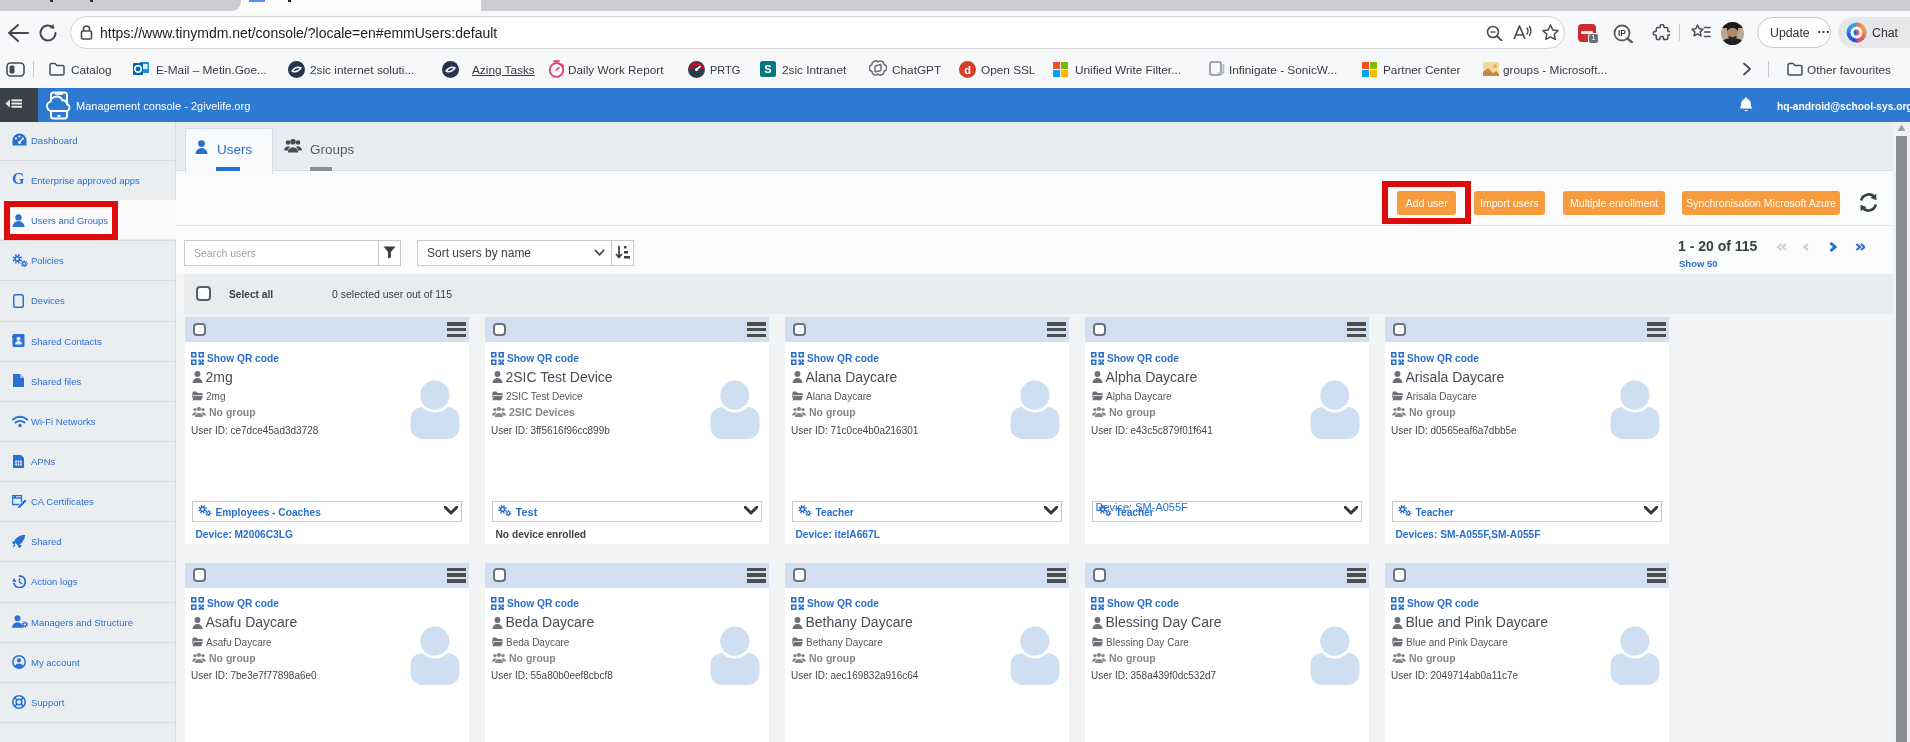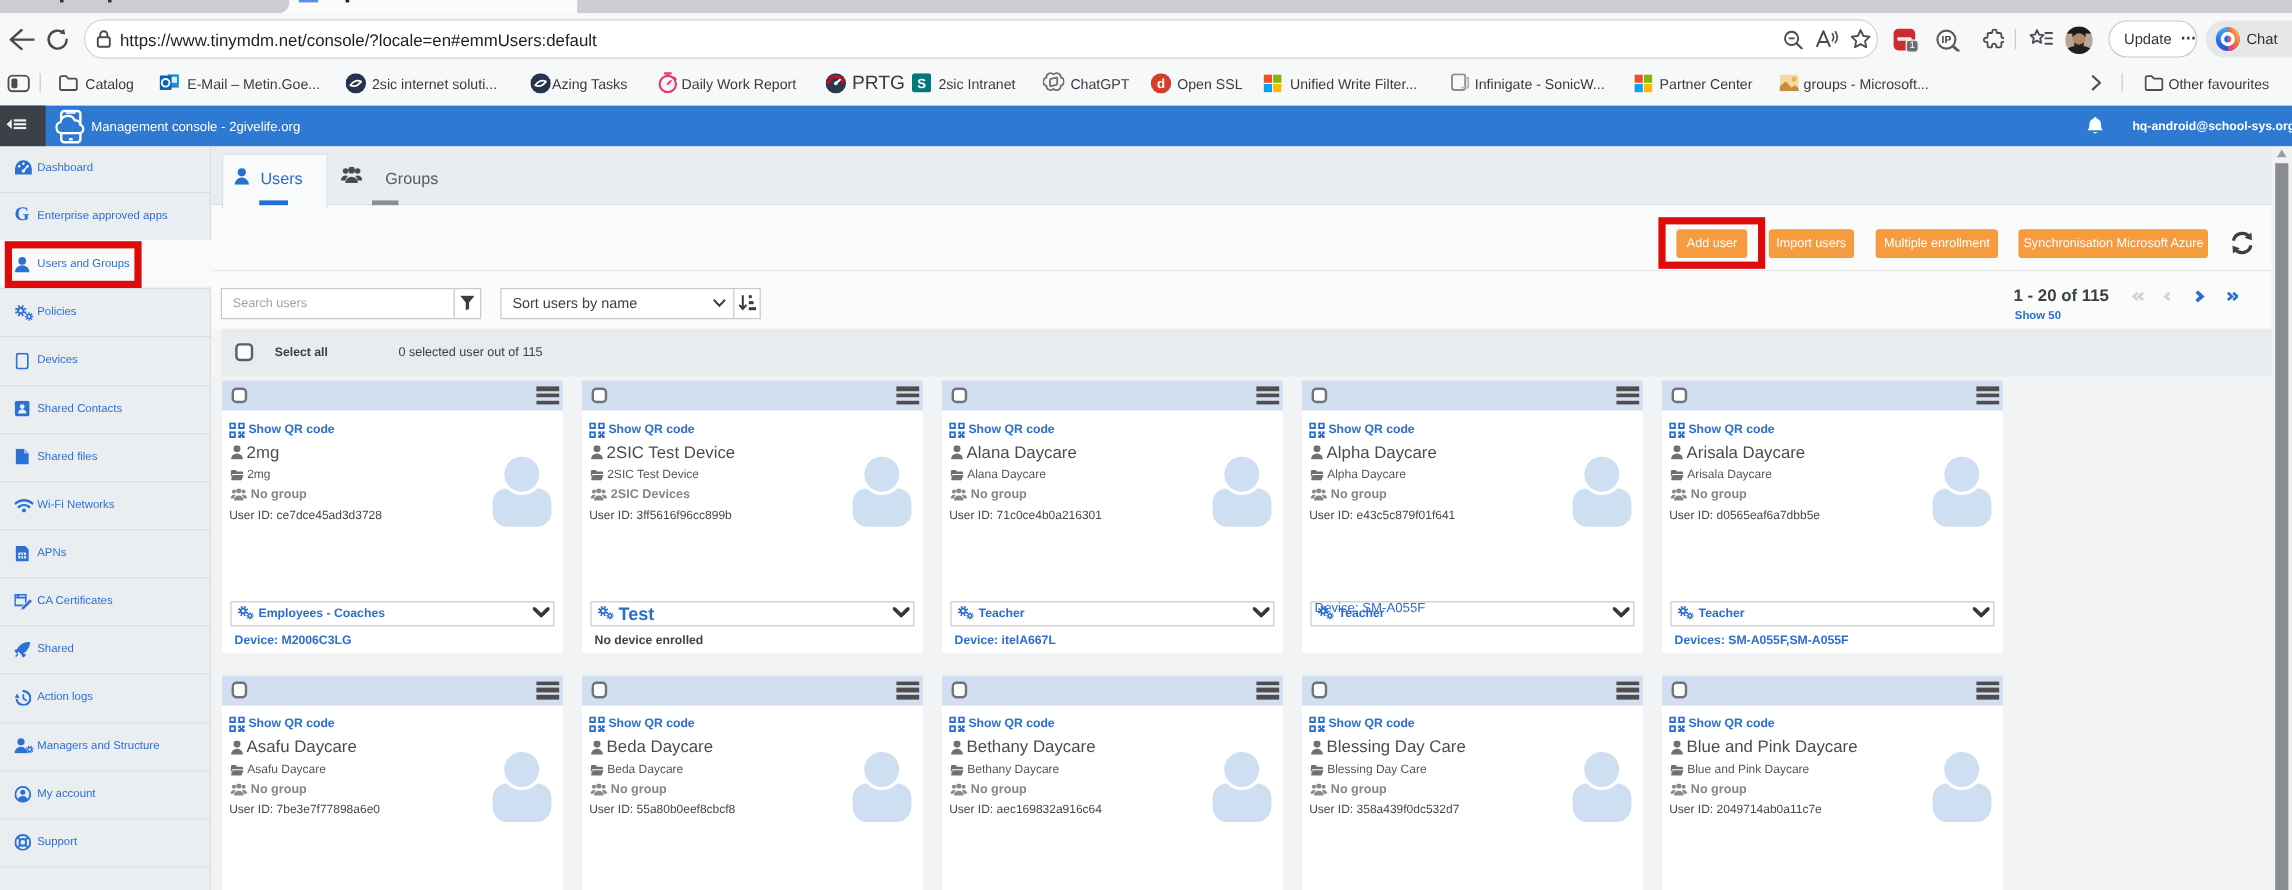--- a/index.html
+++ b/index.html
@@ -118,34 +118,34 @@
 <div class="abs" style="left:156px;top:69.5px;transform:translateY(-50%);font-size:11.8px;color:#383a3d;font-weight:normal;white-space:nowrap;">E-Mail – Metin.Goe...</div>
 <svg class="ic" style="left:288px;top:61px" width="17" height="17" viewBox="0 0 17 17">
     <circle cx="8.5" cy="8.5" r="8.5" fill="#24344d"></circle>
     <path d="M4 10 q4.5 -5.5 9 -3 M13 7 q-4.5 5.5 -9 3" stroke="#fff" stroke-width="1.5" fill="none" stroke-linecap="round"></path>
   </svg>
 <div class="abs" style="left:310px;top:69.5px;transform:translateY(-50%);font-size:11.8px;color:#383a3d;font-weight:normal;white-space:nowrap;">2sic internet soluti...</div>
 <svg class="ic" style="left:442px;top:61px" width="17" height="17" viewBox="0 0 17 17">
     <circle cx="8.5" cy="8.5" r="8.5" fill="#24344d"></circle>
     <path d="M4 10 q4.5 -5.5 9 -3 M13 7 q-4.5 5.5 -9 3" stroke="#fff" stroke-width="1.5" fill="none" stroke-linecap="round"></path>
   </svg>
-<div class="abs" style="left:460px;top:69.5px;transform:translateY(-50%);font-size:11.8px;color:#383a3d;font-weight:normal;white-space:nowrap;">Azing Tasks</div>
+<div class="abs" style="left:472px;top:69.5px;transform:translateY(-50%);font-size:11.8px;color:#383a3d;font-weight:normal;white-space:nowrap;text-decoration:underline;">Azing Tasks</div>
 <svg class="ic" style="left:548px;top:60px" width="17" height="18" viewBox="0 0 17 18">
     <circle cx="8.5" cy="10" r="6.8" stroke="#e8386d" stroke-width="1.8" fill="none"></circle>
     <path d="M6 1.2 H11 M8.5 1.2 V3.2 M13.5 4.5 L15 6" stroke="#e8386d" stroke-width="1.8" stroke-linecap="round"></path>
     <path d="M8.5 10 L11 7.5" stroke="#e8386d" stroke-width="1.6" stroke-linecap="round"></path>
   </svg>
 <div class="abs" style="left:568px;top:69.5px;transform:translateY(-50%);font-size:11.8px;color:#383a3d;font-weight:normal;white-space:nowrap;">Daily Work Report</div>
 <svg class="ic" style="left:688px;top:61px" width="17" height="17" viewBox="0 0 17 17">
     <circle cx="8.5" cy="8.5" r="8.5" fill="#2b3a4a"></circle>
     <path d="M2.5 8.5 a6 6 0 0 1 12 0" stroke="#e2001a" stroke-width="2.5" fill="none"></path>
     <path d="M8.5 8.5 L12 5.5" stroke="#fff" stroke-width="1.8" stroke-linecap="round"></path>
     <circle cx="8.5" cy="8.5" r="1.5" fill="#fff"></circle>
   </svg>
-<div class="abs" style="left:710px;top:69.5px;transform:translateY(-50%);font-size:16px;color:#383a3d;font-weight:normal;white-space:nowrap;">PRTG</div>
+<div class="abs" style="left:710px;top:69.5px;transform:translateY(-50%);font-size:11px;color:#383a3d;font-weight:normal;white-space:nowrap;">PRTG</div>
 <svg class="ic" style="left:760px;top:61px" width="16" height="16" viewBox="0 0 16 16">
     <rect width="16" height="16" rx="2.5" fill="#03787c"></rect>
     <text x="8" y="12" font-size="11" font-weight="bold" fill="#fff" text-anchor="middle" font-family="Liberation Sans">S</text>
   </svg>
 <div class="abs" style="left:782px;top:69.5px;transform:translateY(-50%);font-size:11.8px;color:#383a3d;font-weight:normal;white-space:nowrap;">2sic Intranet</div>
 <svg class="ic" style="left:869px;top:60px" width="18" height="18" viewBox="0 0 18 18">
     <path d="M9 2 a3.5 3.5 0 0 1 6 2.5 a3.5 3.5 0 0 1 0 6.8 a3.5 3.5 0 0 1 -6 2.7 a3.5 3.5 0 0 1 -6 -2.5 a3.5 3.5 0 0 1 0 -6.8 a3.5 3.5 0 0 1 6 -2.7 Z M6 6 l6 -1.5 M12 4.5 v6 M12 10.5 l-6 1.5 M6 12 v-6" stroke="#6e7073" stroke-width="1.5" fill="none" stroke-linejoin="round"></path>
   </svg>
 <div class="abs" style="left:892px;top:69.5px;transform:translateY(-50%);font-size:11.8px;color:#383a3d;font-weight:normal;white-space:nowrap;">ChatGPT</div>
 <svg class="ic" style="left:959px;top:61px" width="17" height="17" viewBox="0 0 17 17">
@@ -325,21 +325,21 @@
 <svg class="ic" style="left:284px;top:139px" width="18" height="15" viewBox="0 0 18 15">
     <g fill="#4a4a4a">
       <circle cx="4" cy="3.5" r="2.3"></circle>
       <circle cx="14" cy="3.5" r="2.3"></circle>
       <circle cx="9" cy="2.8" r="2.8"></circle>
       <path d="M0 11.5 a4.2 4.2 0 0 1 6 -3.8 a5.5 5.5 0 0 0 -2 3.8 Z"></path>
       <path d="M18 11.5 a4.2 4.2 0 0 0 -6 -3.8 a5.5 5.5 0 0 1 2 3.8 Z"></path>
       <path d="M3.8 13.5 a5.2 5.2 0 0 1 10.4 0 Z"></path>
     </g>
   </svg>
-<div class="abs" style="left:310px;top:149px;transform:translateY(-50%);font-size:13.5px;color:#565b60;font-weight:normal;white-space:nowrap;margin-left:11px;">Groups</div>
+<div class="abs" style="left:310px;top:149px;transform:translateY(-50%);font-size:13.5px;color:#565b60;font-weight:normal;white-space:nowrap;">Groups</div>
 <div class="abs" style="left:310.1px;top:167.3px;width:22px;height:4px;background:#8b8f93;"></div>
 <div class="abs" style="left:1397px;top:190.5px;width:59.3px;height:24px;background:#f79b3f;color:#fff;font-size:10.5px;border-radius:3px;text-align:center;line-height:24px;white-space:nowrap;">Add user</div>
 <div class="abs" style="left:1473.5px;top:190.5px;width:71.6px;height:24px;background:#f79b3f;color:#fff;font-size:10.5px;border-radius:3px;text-align:center;line-height:24px;white-space:nowrap;">Import users</div>
 <div class="abs" style="left:1563.1px;top:190.5px;width:102.1px;height:24px;background:#f79b3f;color:#fff;font-size:10.5px;border-radius:3px;text-align:center;line-height:24px;white-space:nowrap;">Multiple enrollment</div>
 <div class="abs" style="left:1682.4px;top:190.5px;width:157.6px;height:24px;background:#f79b3f;color:#fff;font-size:10.5px;border-radius:3px;text-align:center;line-height:24px;white-space:nowrap;">Synchronisation Microsoft Azure</div>
 <svg class="ic" style="left:1858px;top:192px" width="21" height="21" viewBox="0 0 21 21">
     <path d="M17.8 12.5 a7.6 7.6 0 0 1 -13.3 3.2" stroke="#3d4043" stroke-width="2.7" fill="none"></path>
     <path d="M3.2 8.5 a7.6 7.6 0 0 1 13.3 -3.2" stroke="#3d4043" stroke-width="2.7" fill="none"></path>
     <path d="M2.8 19.2 l-0.4 -6.5 6.1 2.2 Z" fill="#3d4043"></path>
     <path d="M18.2 1.8 l0.4 6.5 -6.1 -2.2 Z" fill="#3d4043"></path>
@@ -492,21 +492,21 @@
     <circle cx="25.8" cy="15.2" r="17.3" fill="#fff"></circle>
     <circle cx="25.8" cy="15.2" r="14.6" fill="#cfdff2"></circle>
   </svg>
 <div class="abs" style="left:491.5px;top:500.5px;width:270px;height:21.5px;background:#fff;border:1px solid #c9c9c9;"></div>
 <svg class="ic" style="left:497.5px;top:505px" width="14" height="12" viewBox="0 0 14 12">
     <path d="M8.86 5.29 L8.12 6.84 L6.84 5.88 L6.03 6.61 L6.84 7.98 L5.23 8.56 L5.00 6.97 L3.91 6.91 L3.51 8.46 L1.96 7.72 L2.92 6.44 L2.19 5.63 L0.82 6.44 L0.24 4.83 L1.83 4.60 L1.89 3.51 L0.34 3.11 L1.08 1.56 L2.36 2.52 L3.17 1.79 L2.36 0.42 L3.97 -0.16 L4.20 1.43 L5.29 1.49 L5.69 -0.06 L7.24 0.68 L6.28 1.96 L7.01 2.77 L8.38 1.96 L8.96 3.57 L7.37 3.80 L7.31 4.89 Z" fill="#2a6fce"></path>
     <circle cx="4.6" cy="4.2" r="1.2" fill="#fff"></circle>
     <path d="M12.77 10.08 L11.86 10.88 L11.31 9.93 L10.57 10.18 L10.72 11.27 L9.51 11.20 L9.79 10.13 L9.09 9.79 L8.42 10.67 L7.62 9.76 L8.57 9.21 L8.32 8.47 L7.23 8.62 L7.30 7.41 L8.37 7.69 L8.71 6.99 L7.83 6.32 L8.74 5.52 L9.29 6.47 L10.03 6.22 L9.88 5.13 L11.09 5.20 L10.81 6.27 L11.51 6.61 L12.18 5.73 L12.98 6.64 L12.03 7.19 L12.28 7.93 L13.37 7.78 L13.30 8.99 L12.23 8.71 L11.89 9.41 Z" fill="#2a6fce"></path>
     <circle cx="10.3" cy="8.2" r="0.9" fill="#fff"></circle>
   </svg>
-<div class="abs" style="left:515.5px;top:511.5px;transform:translateY(-50%);font-size:15px;color:#2a6fce;font-weight:bold;white-space:nowrap;">Test</div>
+<div class="abs" style="left:515.5px;top:511.5px;transform:translateY(-50%);font-size:11px;color:#2a6fce;font-weight:bold;white-space:nowrap;">Test</div>
 <svg class="ic" style="left:743.5px;top:505.5px" width="14" height="9" viewBox="0 0 14 9">
     <path d="M1.2 1.2 L7 7 L12.8 1.2" stroke="#33363a" stroke-width="3" fill="none" stroke-linecap="round" stroke-linejoin="round"></path>
   </svg>
 <div class="abs" style="left:495.5px;top:533.5px;transform:translateY(-50%);font-size:10.2px;color:#3f4347;font-weight:bold;white-space:nowrap;">No device enrolled</div>
 <div class="abs" style="left:784.5px;top:317px;width:284px;height:226.5px;background:#fff;"></div>
 <div class="abs" style="left:784.5px;top:317px;width:284px;height:25px;background:#d2dff1;"></div>
 <div class="abs" style="left:792.5px;top:322.5px;width:13px;height:13.5px;border:2px solid #6e747c;border-radius:4px;background:#fdfdfd;"></div>
 <div class="abs" style="left:1047.0px;top:322.0px;width:19px;height:3.6px;background:#4d4d4d;"></div>
 <div class="abs" style="left:1047.0px;top:327.8px;width:19px;height:3.6px;background:#4d4d4d;"></div>
 <div class="abs" style="left:1047.0px;top:333.6px;width:19px;height:3.6px;background:#4d4d4d;"></div>

